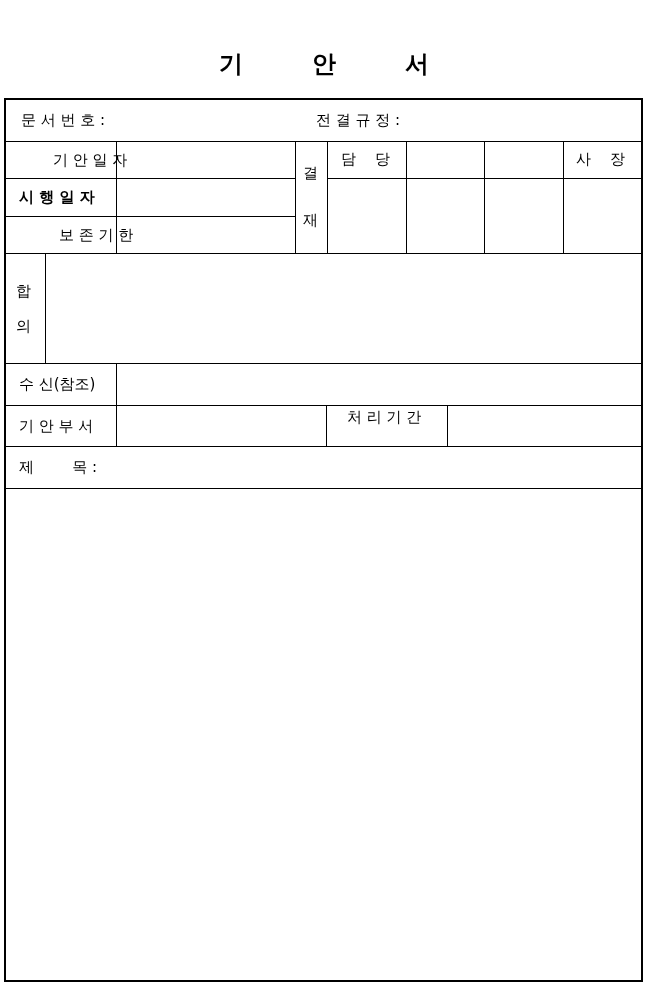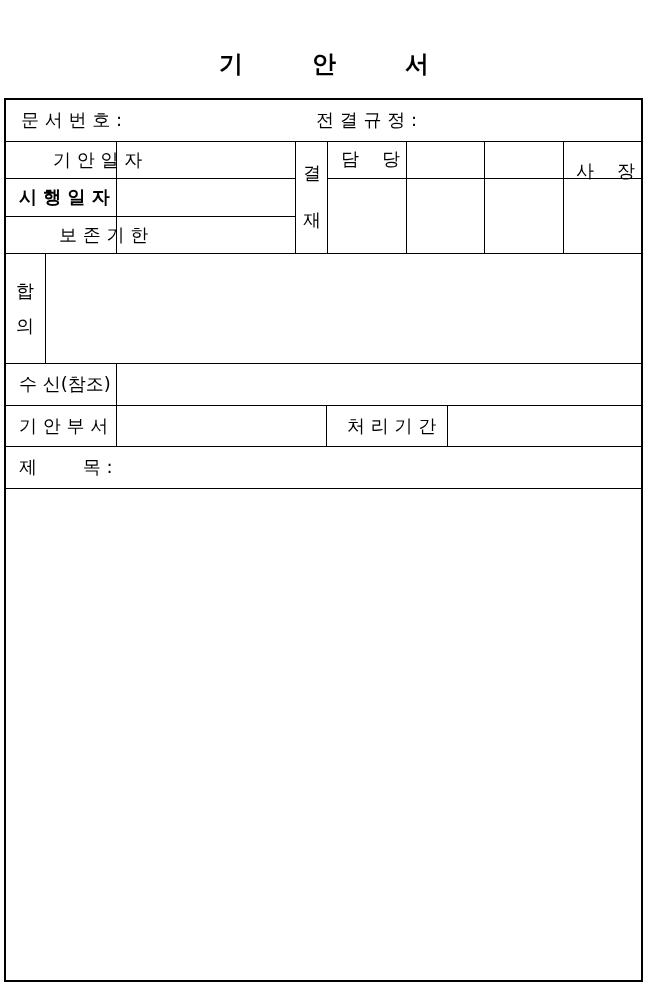--- a/index.html
+++ b/index.html
@@ -4,21 +4,21 @@
 <style>
   html, body { margin:0; padding:0; background:#ffffff; }
   body { width:650px; height:988px; position:relative; overflow:hidden;
          font-family:"DejaVu Sans", "Liberation Sans", sans-serif; color:#000; }
   .title { position:absolute; top:46px; left:0; width:650px; height:36px; }
   .title span { position:absolute; top:0; font-size:24px; font-weight:bold; line-height:36px; }
   .frame { position:absolute; left:4px; top:98px; width:635px; height:880px;
            border:2px solid #000; }
   .h { position:absolute; height:1px; background:#000; }
   .v { position:absolute; width:1px; background:#000; }
-  .t { position:absolute; font-size:18px; line-height:18px; white-space:pre; }
+  .t { position:absolute; font-size:15px; line-height:18px; white-space:pre; }
   .cell { position:absolute; }
 </style>
 </head>
 <body>
 
 <div class="title">
   <span style="left:219px">기</span>
   <span style="left:312px">안</span>
   <span style="left:405px">서</span>
 </div>
@@ -57,35 +57,35 @@
 <div class="cell" style="left:117px; top:179px; width:178px; height:37px;"></div>
 <span class="t" style="left:19px; top:226px;margin-left:40px;">보 존 기 한</span>
 <div class="cell" style="left:117px; top:217px; width:178px; height:36px;"></div>
 
 <span class="t" style="left:303px; top:164px;">결</span>
 <span class="t" style="left:303px; top:211px;">재</span>
 
 <span class="t" style="left:341px; top:150px;">담    당</span>
 <span class="t" style="left:410px; top:150px;"></span>
 <span class="t" style="left:488px; top:150px;"></span>
-<span class="t" style="left:576px; top:150px;margin-top:12px;">사    장</span>
+<span class="t" style="left:576px; top:150px;">사    장</span>
 
 <div class="cell" style="left:328px; top:179px; width:78px; height:74px;"></div>
 <div class="cell" style="left:407px; top:179px; width:77px; height:74px;"></div>
 <div class="cell" style="left:485px; top:179px; width:78px; height:74px;"></div>
 <div class="cell" style="left:564px; top:179px; width:76px; height:74px;"></div>
 
 <span class="t" style="left:16px; top:282px;">합</span>
 <span class="t" style="left:16px; top:317px;">의</span>
 <div class="cell" style="left:46px; top:254px; width:594px; height:109px;"></div>
 
 <span class="t" style="left:19px; top:375px;">수 신(참조)</span>
 <div class="cell" style="left:117px; top:364px; width:523px; height:41px;"></div>
 
 <span class="t" style="left:19px; top:417px;">기 안 부 서</span>
 <div class="cell" style="left:117px; top:406px; width:209px; height:40px;"></div>
-<span class="t" style="left:347px; top:417px;">처 리 기 간</span>
+<span class="t" style="left:347px; top:408px;">처 리 기 간</span>
 <div class="cell" style="left:448px; top:406px; width:192px; height:40px;"></div>
 
 <span class="t" style="left:19px; top:458px;">제        목 :</span>
 <div class="cell" style="left:115px; top:447px; width:525px; height:41px;"></div>
 
 <div class="cell" style="left:6px; top:489px; width:634px; height:489px;"></div>
 
 </body></html>

